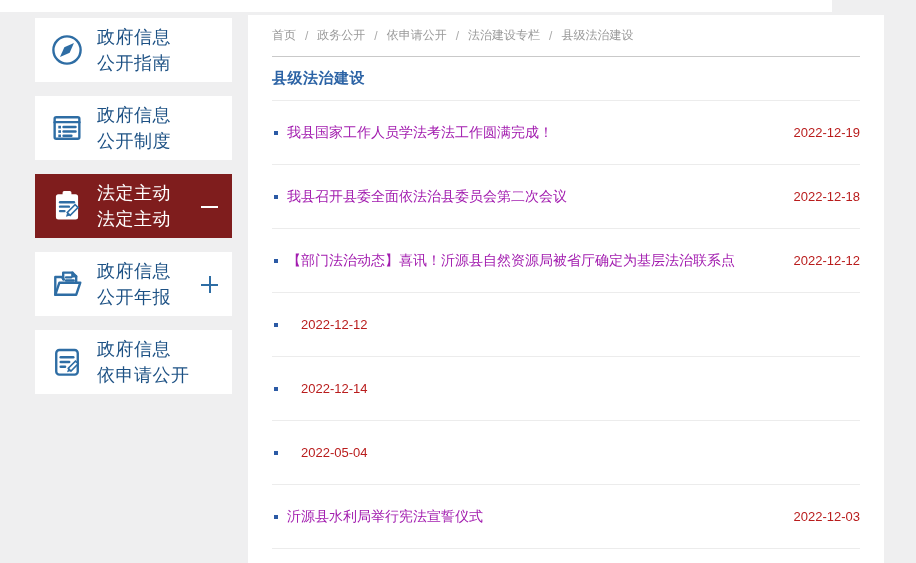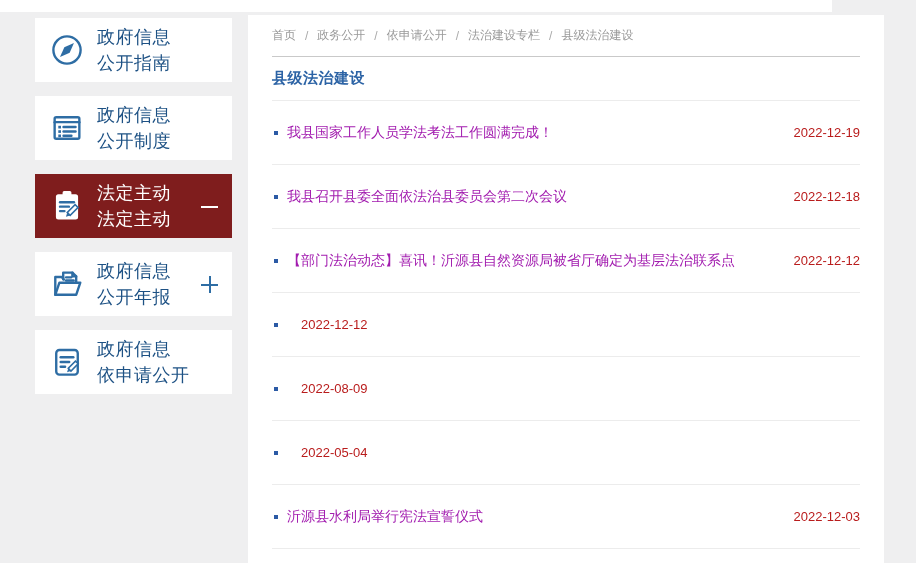--- a/index.html
+++ b/index.html
@@ -178,21 +178,21 @@
     <span class="article-date">2022-12-12</span>
   </div>
 
   <div class="article-row">
     <span class="bullet"></span>
     <span class="article-date">2022-12-12</span>
   </div>
 
   <div class="article-row">
     <span class="bullet"></span>
-    <span class="article-date">2022-08-09</span>
+    <span class="article-date">2022-12-14</span>
   </div>
 
   <div class="article-row">
     <span class="bullet"></span>
     <span class="article-date">2022-05-04</span>
   </div>
 
   <div class="article-row">
     <span class="bullet"></span>
     <a class="article-title">沂源县水利局举行宪法宣誓仪式</a>

